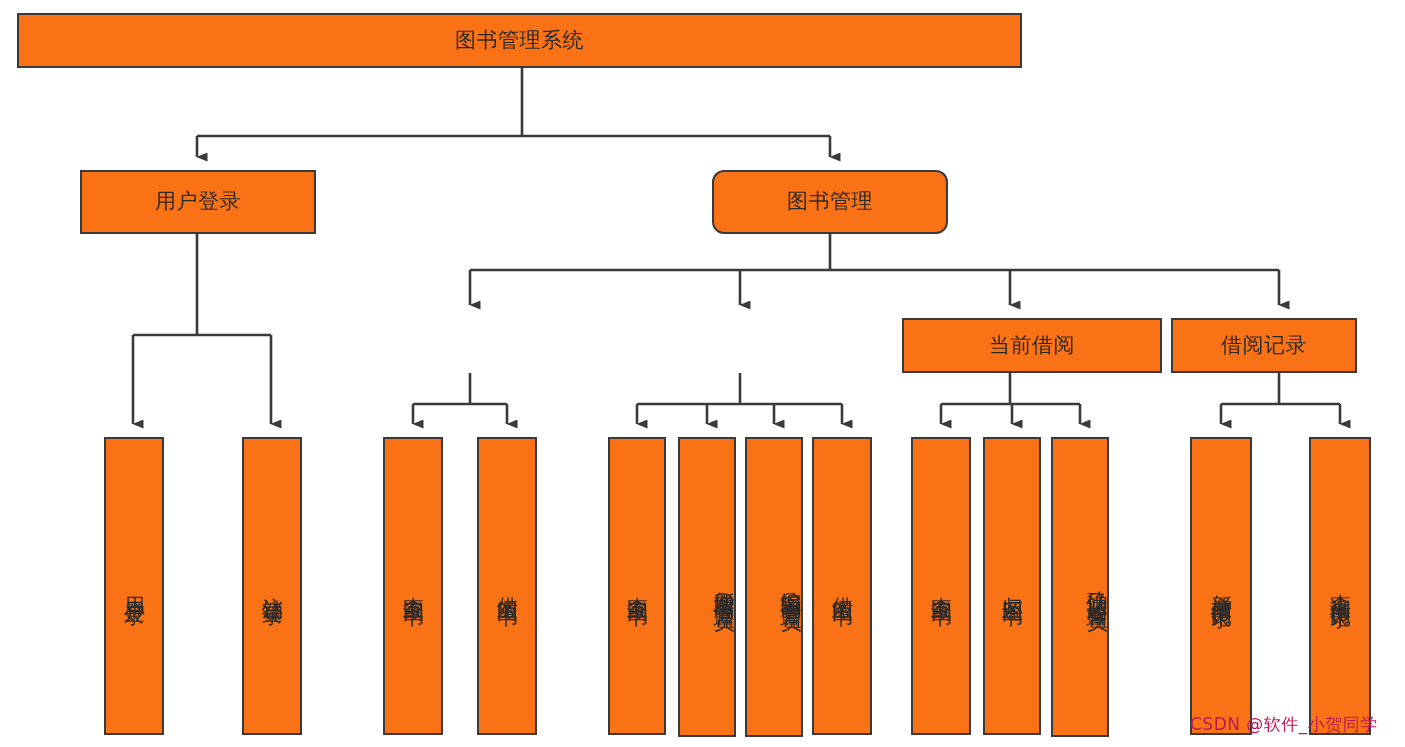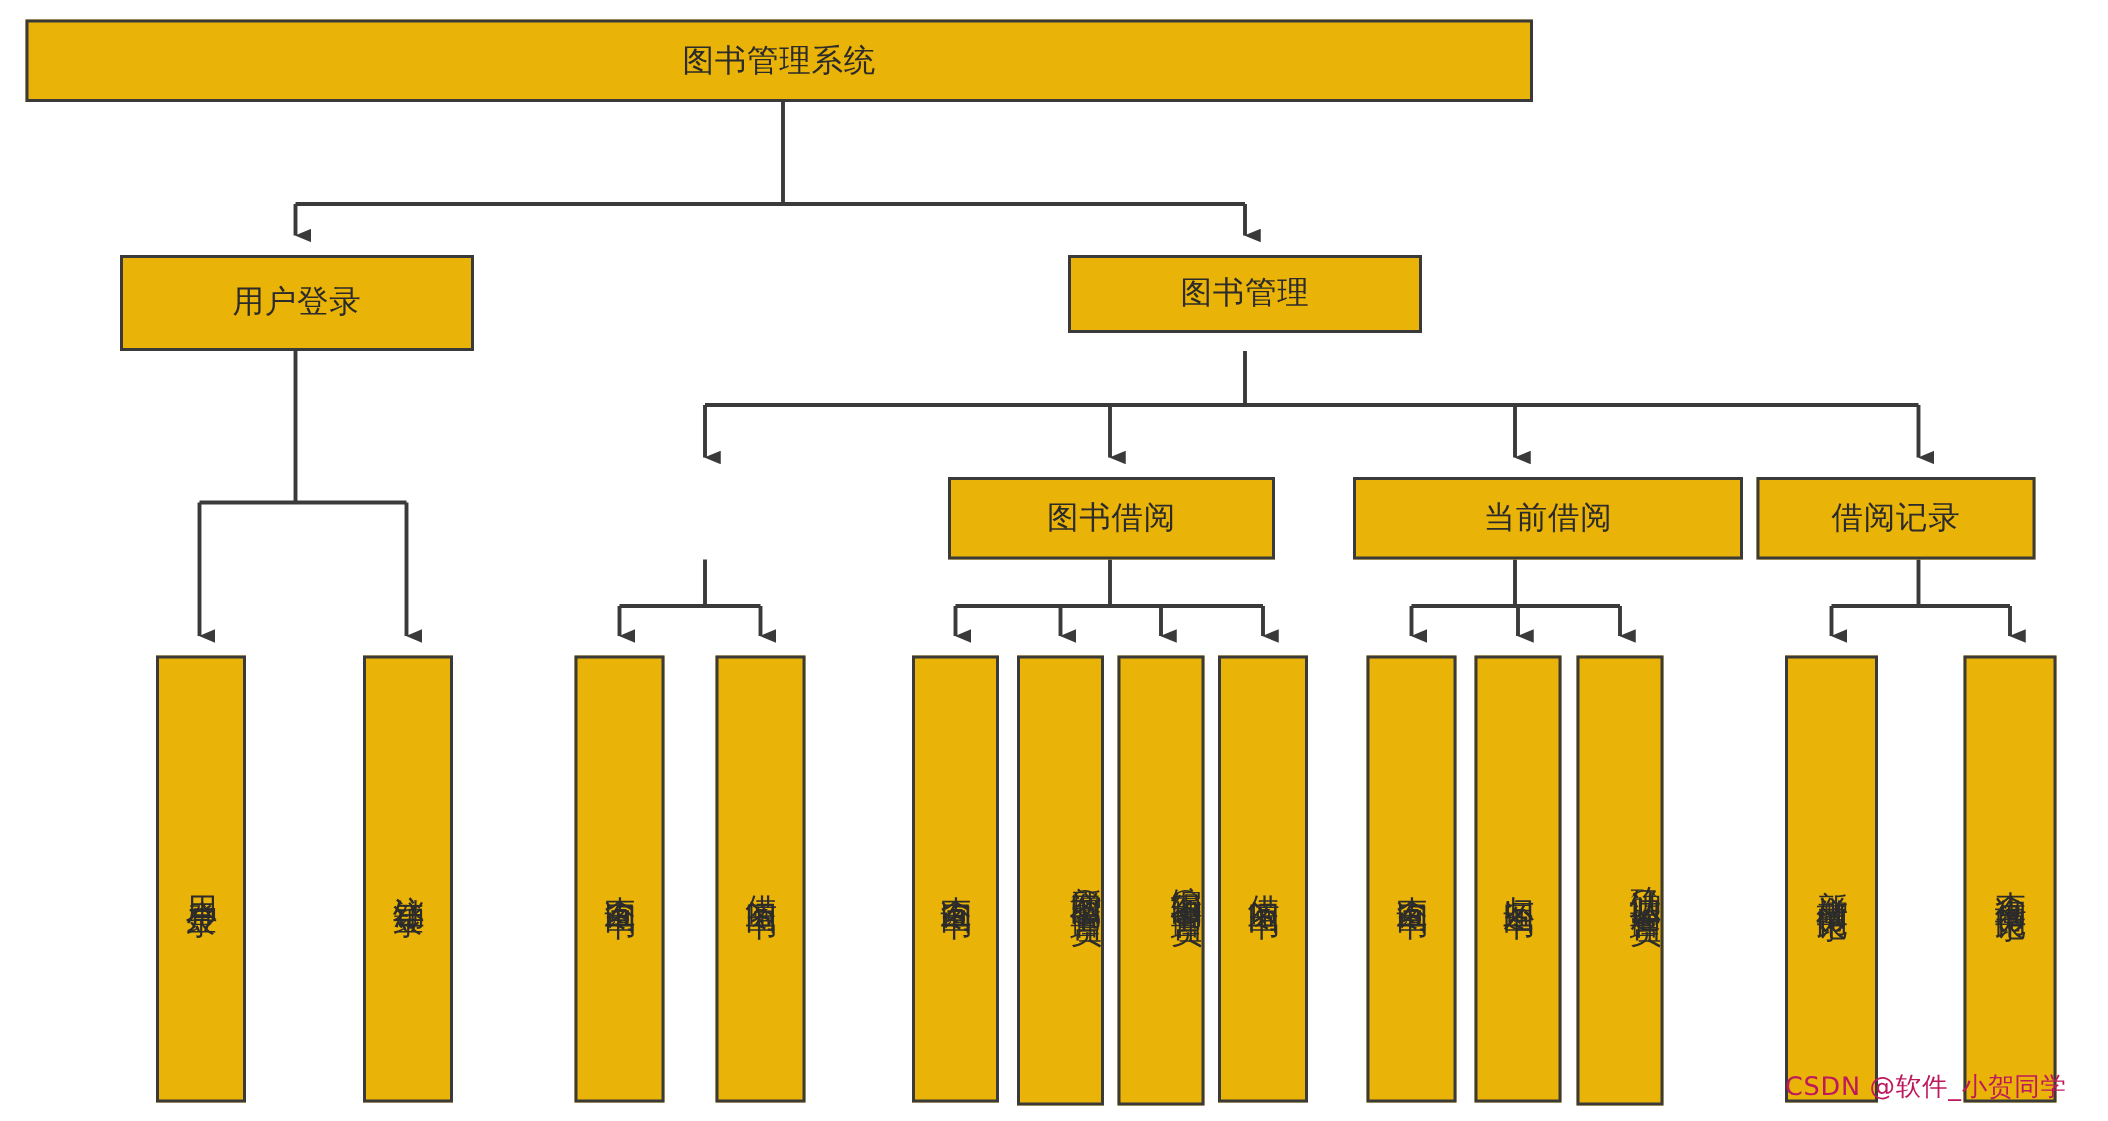--- a/index.html
+++ b/index.html
@@ -22,21 +22,21 @@
     left: 0;
     top: 0;
     width: 1405px;
     height: 747px;
     pointer-events: none;
   }
   .node {
     position: absolute;
     box-sizing: border-box;
     border: 2px solid #3a3a3a;
-    background: #eab308;
+    background: #f97316;
     color: #2b2b2b;
     display: flex;
     align-items: center;
     justify-content: center;
     text-align: center;
   }
   .node.horizontal {
     font-size: 21px;
     line-height: 1.1;
     letter-spacing: 0.5px;
@@ -116,27 +116,24 @@
     </g>
   </svg>
 
   <div class="node horizontal" style="left:17px; top:13px; width:1005px; height:55px;">
     <span>图书管理系统</span>
   </div>
 
   <div class="node horizontal" style="left:80px; top:170px; width:236px; height:64px;">
     <span>用户登录</span>
   </div>
-  <div class="node horizontal" style="left:712px; top:170px; width:236px; height:52px;">
+  <div class="node horizontal" style="left:712px; top:170px; width:236px; height:64px;border-radius:12px;">
     <span>图书管理</span>
   </div>
 
-  <div class="node horizontal" style="left:632px; top:318px; width:218px; height:55px;">
-    <span>图书借阅</span>
-  </div>
   <div class="node horizontal" style="left:902px; top:318px; width:260px; height:55px;">
     <span>当前借阅</span>
   </div>
   <div class="node horizontal" style="left:1171px; top:318px; width:186px; height:55px;">
     <span>借阅记录</span>
   </div>
 
   <div class="node vertical" style="left:104px; top:437px; width:60px; height:298px;">
     <span>用户登录</span>
   </div>

